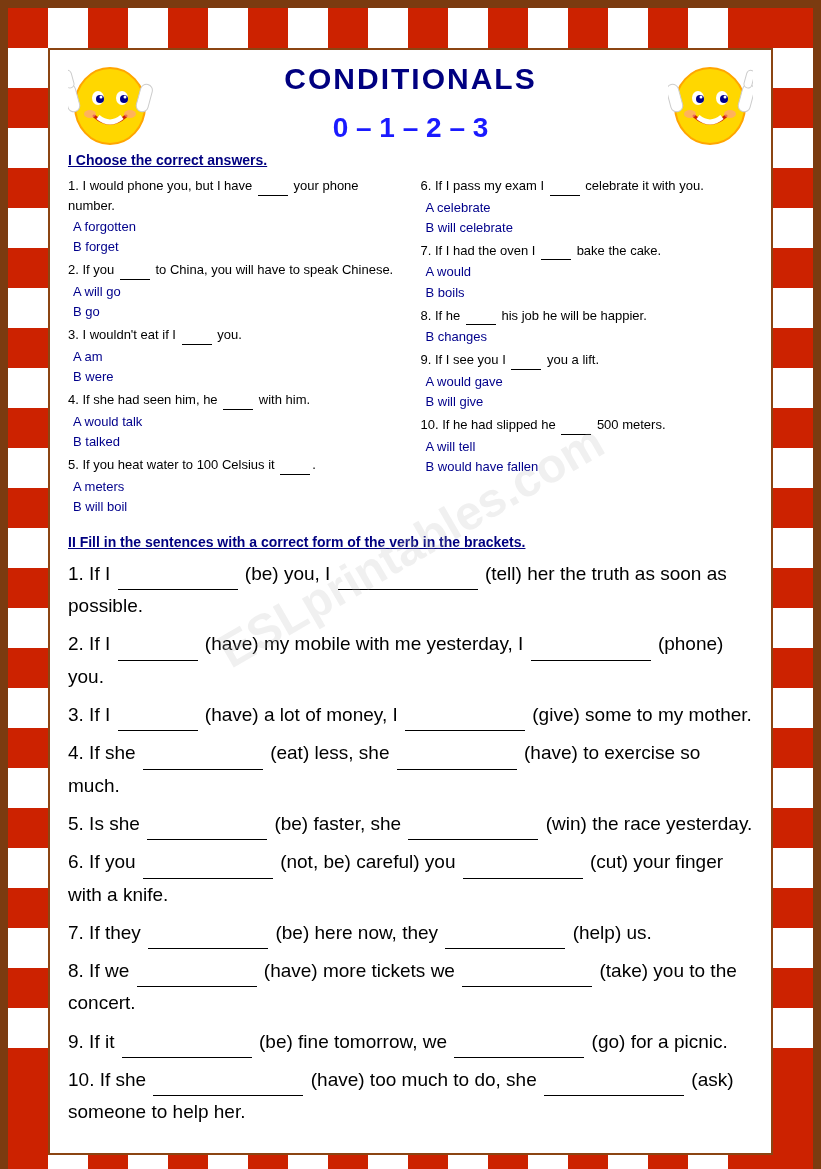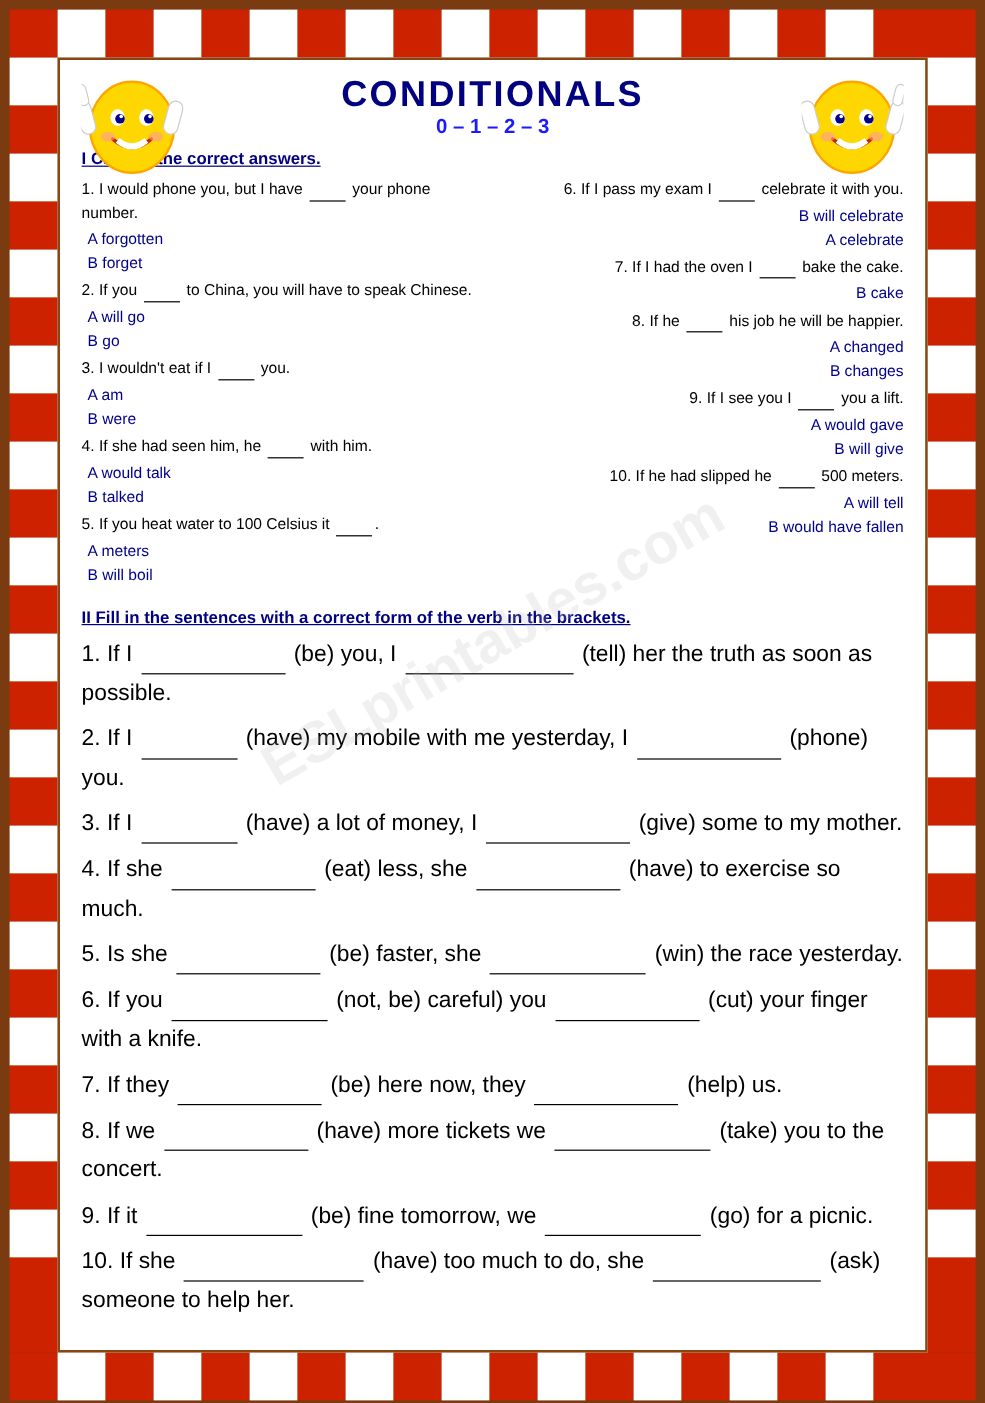--- a/index.html
+++ b/index.html
@@ -29,21 +29,20 @@
       gap: 20px;
       margin-bottom: 10px;
     }
 
     .col-left {
       flex: 1;
     }
 
     .col-right {
       flex: 1;
-      text-align: right;
     }
 
     .question-text {
       font-size: 13px;
       color: #000;
       margin-bottom: 3px;
       line-height: 1.5;
     }
 
     .answer-option {
@@ -197,21 +196,21 @@
               <path d="M 26 62 Q 42 76 58 62" stroke="#cc2200" stroke-width="3" fill="none" stroke-linecap="round"></path>
 
               <path d="M 30 63 Q 42 73 54 63" stroke="white" stroke-width="5" fill="none"></path>
 
               <ellipse cx="22" cy="60" rx="6" ry="4" fill="#FF9999" opacity="0.6"></ellipse>
               <ellipse cx="62" cy="60" rx="6" ry="4" fill="#FF9999" opacity="0.6"></ellipse>
             </svg>
           </div>
 
           <div style="font-size:30px; font-weight:bold; color:#000080; letter-spacing:2px;">CONDITIONALS</div>
-          <div style="font-size:17px; font-weight:bold; color:#1a1aff;">0 – 1 – 2 – 3</div>
+          <div style="font-size:28px; font-weight:bold; color:#1a1aff;margin-top:16px;">0 – 1 – 2 – 3</div>
 
           <div style="position:absolute; right:0; top:-8px;">
             <svg width="85" height="100" viewBox="0 0 85 100">
               <ellipse cx="42" cy="52" rx="35" ry="38" fill="#FFD700" stroke="#FFA500" stroke-width="2"></ellipse>
               <g transform="translate(80,30) rotate(15) scale(-1,1)">
                 <rect x="-8" y="0" width="12" height="28" rx="6" fill="white" stroke="#ccc" stroke-width="1"></rect>
                 <rect x="-4" y="-14" width="8" height="18" rx="4" fill="white" stroke="#ccc" stroke-width="1"></rect>
               </g>
               <g transform="translate(5,30) rotate(-15)">
                 <rect x="-8" y="0" width="12" height="28" rx="6" fill="white" stroke="#ccc" stroke-width="1"></rect>
@@ -265,32 +264,32 @@
                 <div class="question-text">5. If you heat water to 100 Celsius it <span class="blank"></span>.</div>
                 <div class="answer-option">A meters</div>
                 <div class="answer-option">B will boil</div>
               </div>
             </div>
 
             <div class="col-right">
 
               <div>
                 <div class="question-text">6. If I pass my exam I <span class="blank"></span> celebrate it with you.</div>
+                <div class="answer-option">A celebrate</div>
                 <div class="answer-option">B will celebrate</div>
-                <div class="answer-option">A celebrate</div>
               </div>
 
               <div style="margin-top:4px;">
                 <div class="question-text">7. If I had the oven I <span class="blank"></span> bake the cake.</div>
-                <div class="answer-option">B cake</div>
+                <div class="answer-option">A would</div>
+                <div class="answer-option">B boils</div>
               </div>
 
               <div style="margin-top:4px;">
                 <div class="question-text">8. If he <span class="blank"></span> his job he will be happier.</div>
-                <div class="answer-option">A changed</div>
                 <div class="answer-option">B changes</div>
               </div>
 
               <div style="margin-top:4px;">
                 <div class="question-text">9. If I see you I <span class="blank"></span> you a lift.</div>
                 <div class="answer-option">A would gave</div>
                 <div class="answer-option">B will give</div>
               </div>
 
               <div style="margin-top:4px;">

